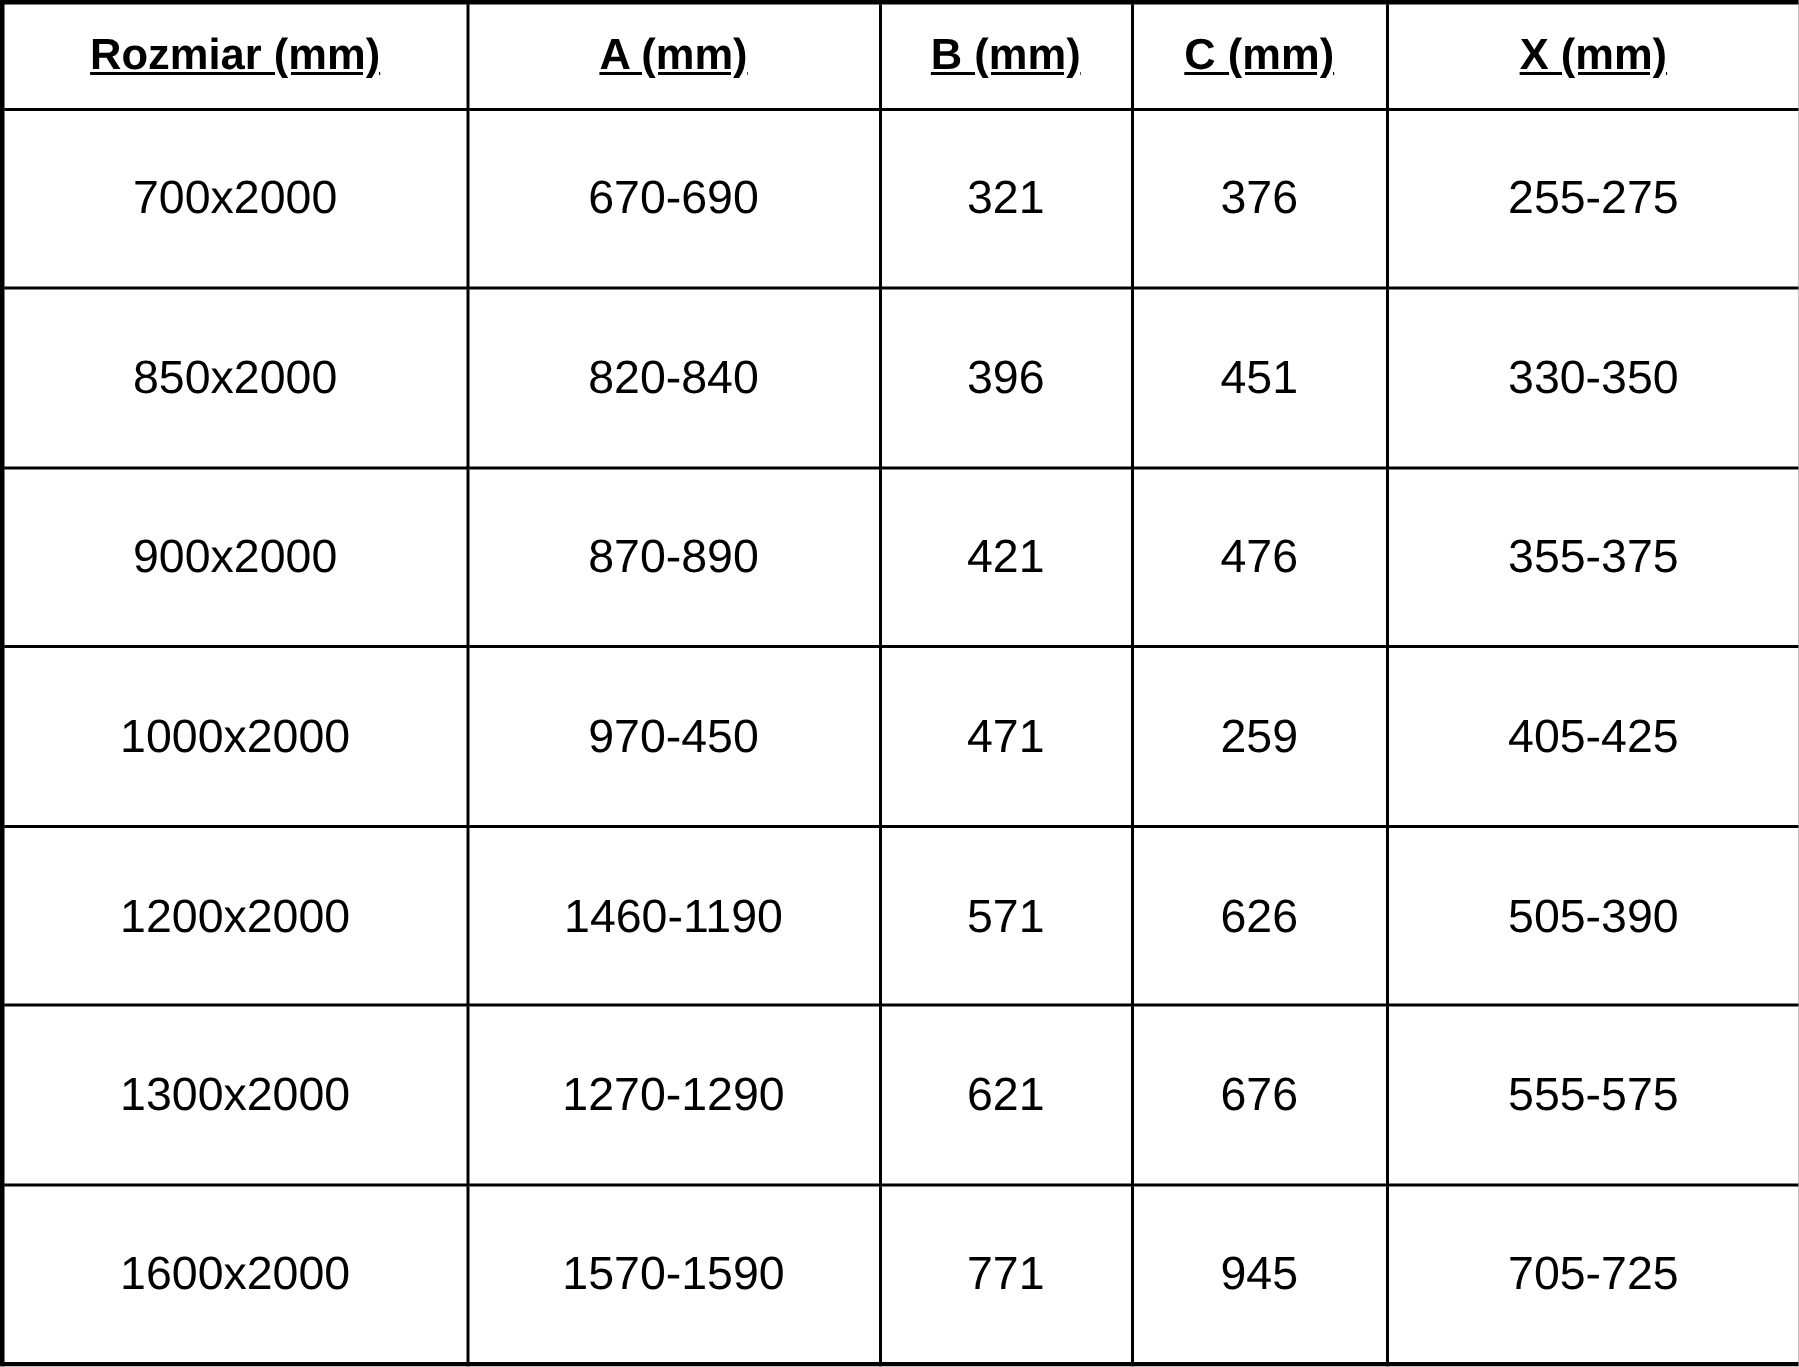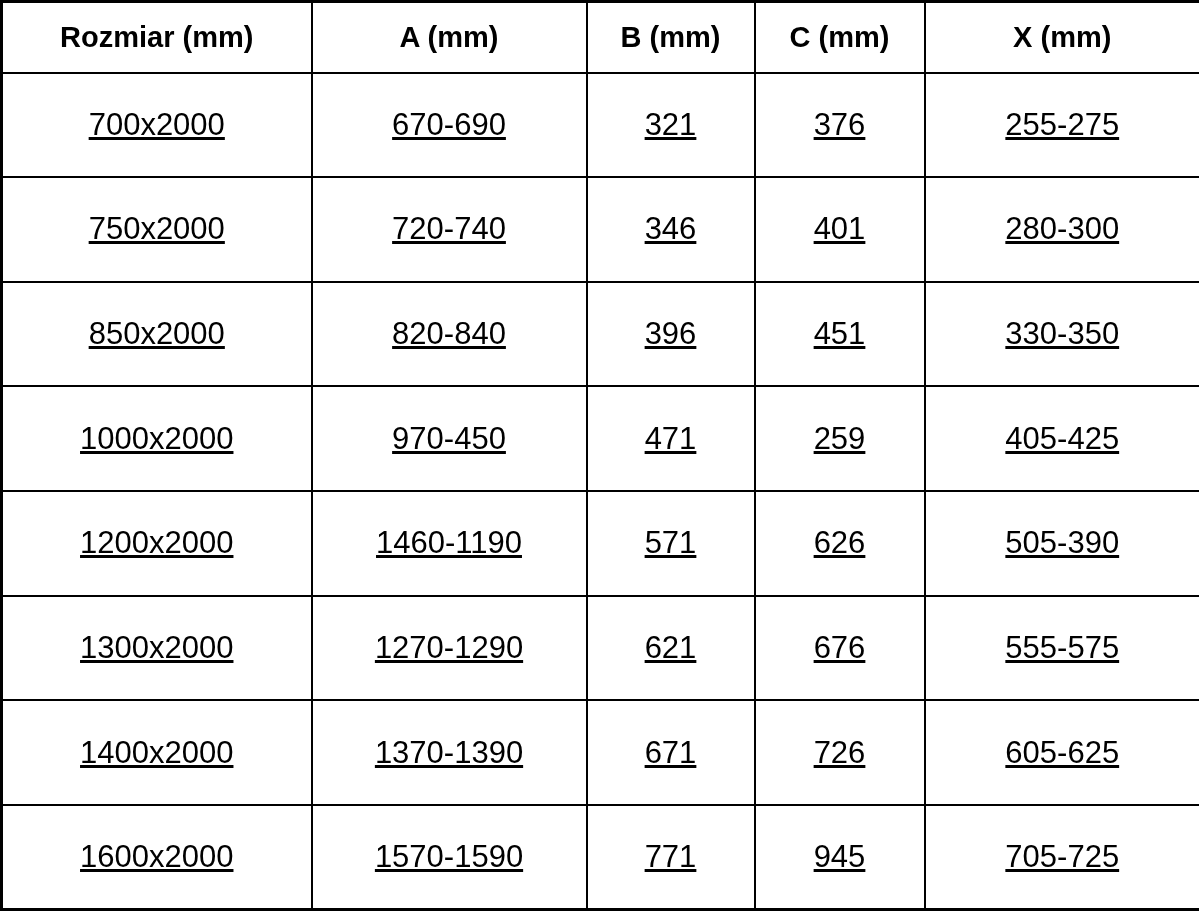--- a/index.html
+++ b/index.html
@@ -23,24 +23,24 @@
     vertical-align: middle;
     padding: 0;
     overflow: hidden;
     white-space: nowrap;
   }
   .spec-table {
     border: 3px solid #000000;
   }
   .spec-table thead tr {
     height: 71px;
+    text-decoration: underline;
   }
   .spec-table tbody tr {
     height: 70px;
-    text-decoration: underline;
   }
   .spec-table th {
     font-weight: bold;
     font-size: 29px;
   }
   .spec-table td {
     font-weight: normal;
     font-size: 31px;
   }
   col.c-rozmiar { width: 310px; }
@@ -71,32 +71,32 @@
   </thead>
   <tbody>
       <tr>
         <td>700x2000</td>
         <td>670-690</td>
         <td>321</td>
         <td>376</td>
         <td>255-275</td>
       </tr>
       <tr>
-        <td>750x2000</td>
-        <td>720-740</td>
-        <td>346</td>
-        <td>401</td>
-        <td>280-300</td>
-      </tr>
-      <tr>
         <td>850x2000</td>
         <td>820-840</td>
         <td>396</td>
         <td>451</td>
         <td>330-350</td>
+      </tr>
+      <tr>
+        <td>900x2000</td>
+        <td>870-890</td>
+        <td>421</td>
+        <td>476</td>
+        <td>355-375</td>
       </tr>
       <tr>
         <td>1000x2000</td>
         <td>970-450</td>
         <td>471</td>
         <td>259</td>
         <td>405-425</td>
       </tr>
       <tr>
         <td>1200x2000</td>
@@ -106,27 +106,20 @@
         <td>505-390</td>
       </tr>
       <tr>
         <td>1300x2000</td>
         <td>1270-1290</td>
         <td>621</td>
         <td>676</td>
         <td>555-575</td>
       </tr>
       <tr>
-        <td>1400x2000</td>
-        <td>1370-1390</td>
-        <td>671</td>
-        <td>726</td>
-        <td>605-625</td>
-      </tr>
-      <tr>
         <td>1600x2000</td>
         <td>1570-1590</td>
         <td>771</td>
         <td>945</td>
         <td>705-725</td>
       </tr>
     </tbody>
 </table>
 
 </body></html>

